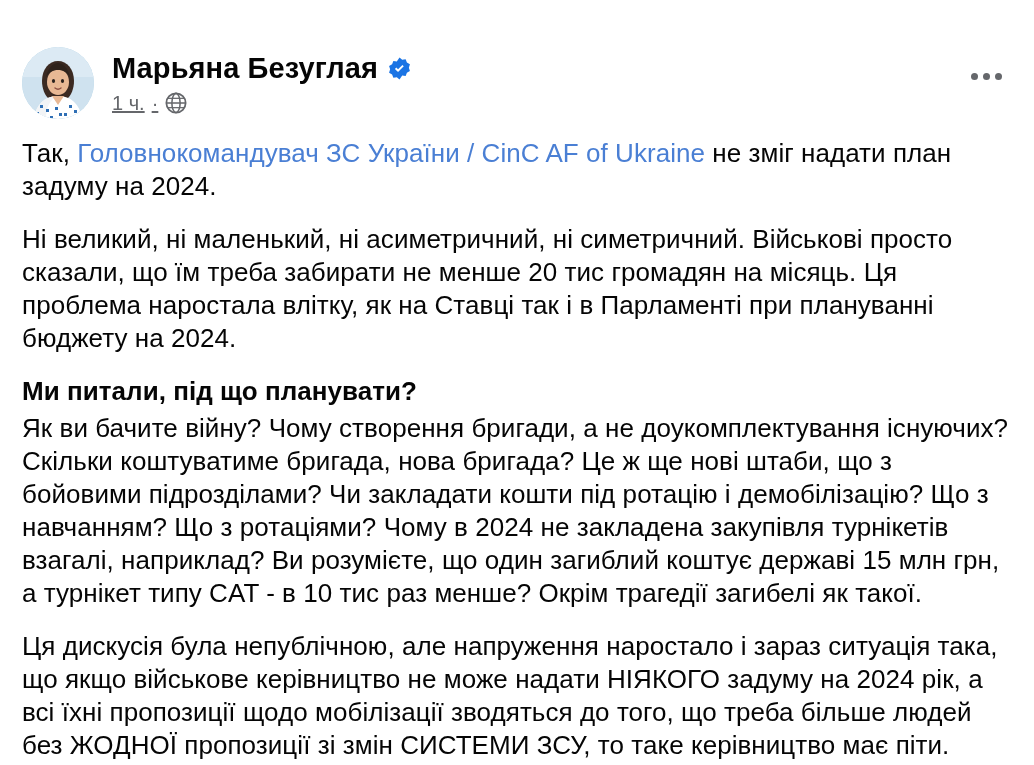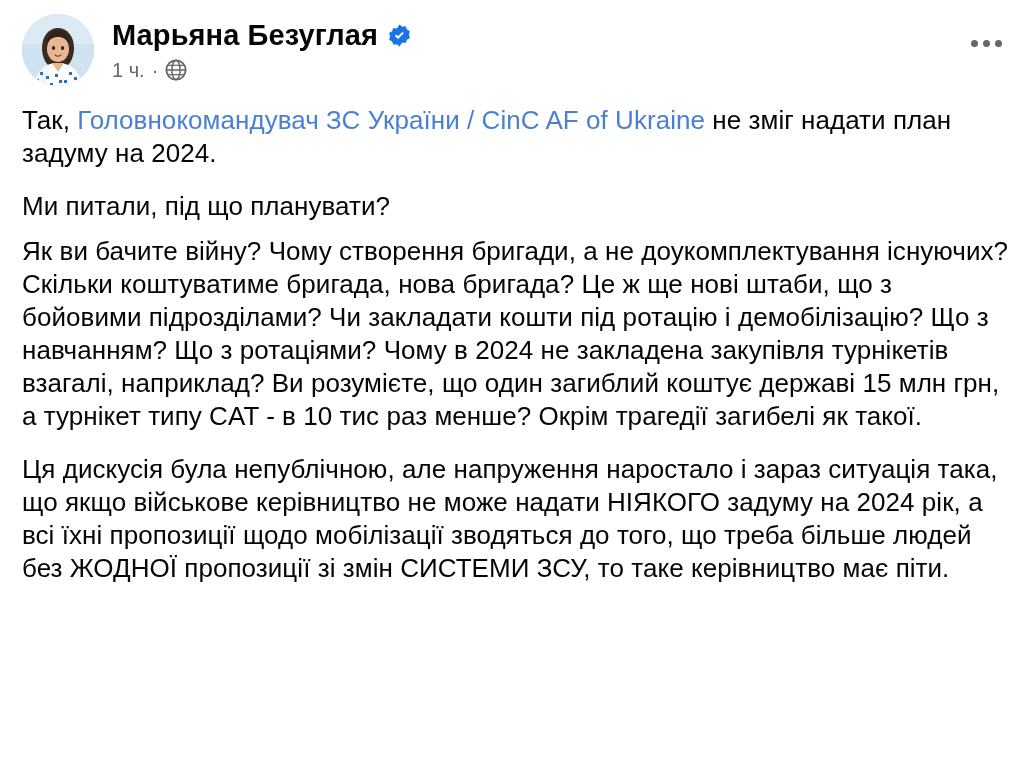--- a/index.html
+++ b/index.html
@@ -19,20 +19,21 @@
     width: 1034px;
     height: 765px;
     box-sizing: border-box;
     padding: 14px 22px 0 22px;
   }
   .post-header {
     display: flex;
     align-items: flex-start;
     position: relative;
     height: 78px;
+    margin-top: 33px;
   }
   .avatar {
     width: 72px;
     height: 72px;
     border-radius: 50%;
     overflow: hidden;
     flex: 0 0 auto;
     background: #b9d7e8;
     position: relative;
   }
@@ -62,20 +63,21 @@
     display: inline-block;
     flex: 0 0 auto;
   }
   .meta-row {
     display: flex;
     align-items: center;
     gap: 7px;
     margin-top: 7px;
     color: #65676b;
     font-size: 20px;
+    text-decoration: underline;
   }
   .meta-sep { color: #65676b; font-size: 20px; }
   .globe-icon { width: 22px; height: 22px; display: inline-block; }
   .more-btn {
     position: absolute;
     right: 4px;
     top: 14px;
     width: 44px;
     height: 30px;
     display: flex;
@@ -95,21 +97,22 @@
     margin-top: 12px;
     font-size: 26px;
     line-height: 33px;
     color: #050505;
     letter-spacing: 0.05px;
   }
   .para {
     margin: 0 0 20px 0;
   }
   .para.tight {
-    margin-bottom: 12px;
+    margin-bottom: 4px;
+    font-weight: bold;
   }
   .mention-link {
     color: #4a7fd4;
     text-decoration: none;
     cursor: pointer;
   }
 </style>
 </head>
 <body>
 
@@ -189,20 +192,21 @@
       <span class="dot"></span>
     </div>
   </div>
 
   <div class="post-body">
 
     <p class="para">
       <span>Так, </span><a class="mention-link" href="#">Головнокомандувач ЗС України / CinC AF of Ukraine</a><span> не зміг надати план задуму на 2024.</span>
     </p>
 
+    <p class="para">Ні великий, ні маленький, ні асиметричний, ні симетричний. Військові просто сказали, що їм треба забирати не менше 20 тис громадян на місяць. Ця проблема наростала влітку, як на Ставці так і в Парламенті при плануванні бюджету на 2024.</p>
 
     <p class="para tight">Ми питали, під що планувати?</p>
 
     <p class="para">Як ви бачите війну? Чому створення бригади, а не доукомплектування існуючих? Скільки коштуватиме бригада, нова бригада? Це ж ще нові штаби, що з бойовими підрозділами? Чи закладати кошти під ротацію і демобілізацію? Що з навчанням? Що з ротаціями? Чому в 2024 не закладена закупівля турнікетів взагалі, наприклад? Ви розумієте, що один загиблий коштує державі 15 млн грн, а турнікет типу CAT - в 10 тис раз менше? Окрім трагедії загибелі як такої.</p>
 
     <p class="para">Ця дискусія була непублічною, але напруження наростало і зараз ситуація така, що якщо військове керівництво не може надати НІЯКОГО задуму на 2024 рік, а всі їхні пропозиції щодо мобілізації зводяться до того, що треба більше людей без ЖОДНОЇ пропозиції зі змін СИСТЕМИ ЗСУ, то таке керівництво має піти.</p>
 
   </div>
 </div>
 

